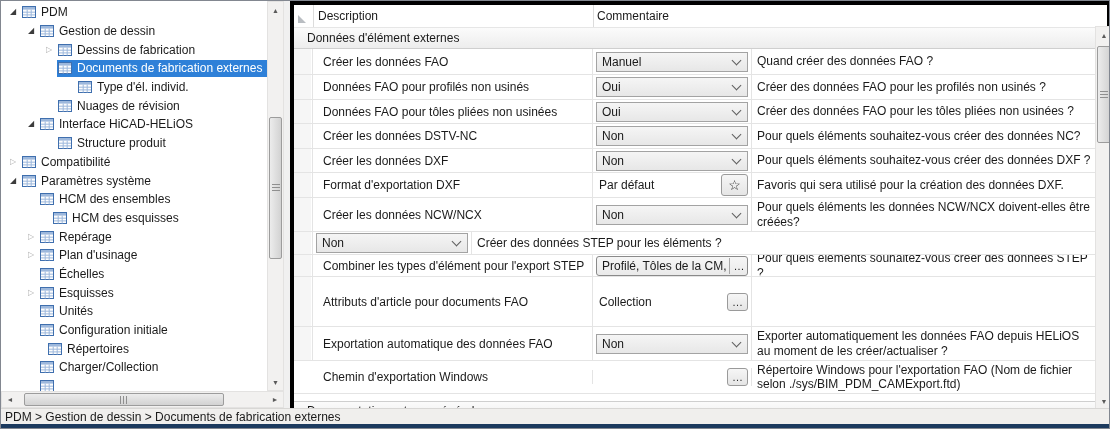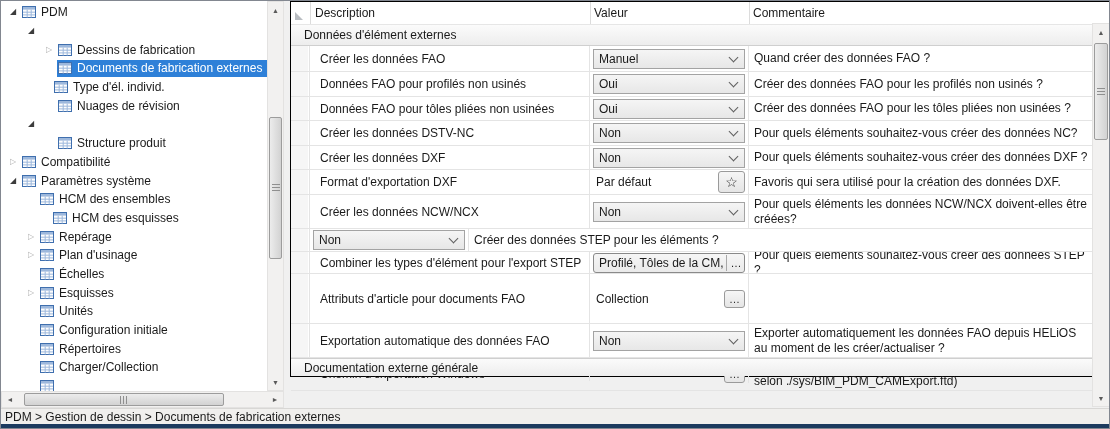--- a/index.html
+++ b/index.html
@@ -30,22 +30,22 @@
   .sb-grip.h{width:8px;height:8px;
            background:repeating-linear-gradient(90deg,#8f8f8f 0 1px,transparent 1px 3px);}
   #tree-hscroll{position:absolute;left:0;top:390px;width:283px;height:17px;background:#f2f1f0;
                 border:1px solid #e3e2e1;box-sizing:border-box;display:flex;}
   #tree-hscroll .track{position:relative;flex:1;}
   #tree-hthumb{position:absolute;top:1px;bottom:1px;left:6px;width:198px;
                background:linear-gradient(#ececec,#d2d2d2);border:1px solid #9c9c9c;border-radius:2px;}
   
   #splitter{position:absolute;left:283px;top:0;width:6px;height:407px;background:#f0f0f0;}
   
-  #grid{position:absolute;left:289px;top:0;width:821px;height:376px;background:#fff;
-        border:1px solid #000000;box-sizing:border-box;}
+  #grid{position:absolute;left:289px;top:0;width:821px;height:422px;background:#fff;
+        border:4px solid #000000;box-sizing:border-box;}
   #grid-header{display:flex;height:22px;border-bottom:1px solid #d6d6d6;background:#fff;}
   #corner-cell{width:19px;flex:none;position:relative;border-right:1px solid #dcdcdc;}
   #corner-cell .tri{position:absolute;left:4px;bottom:4px;width:0;height:0;
        border-bottom:8px solid #b9bdc2;border-right:8px solid transparent;}
   .hcell{display:flex;align-items:center;padding:0 3px;border-right:1px solid #dcdcdc;box-sizing:border-box;}
   .hcell.desc{width:280px;padding-left:4px;}
   .hcell.val{width:159px;}
   .hcell.com{width:345px;border-right:none;}
   #grid-rows{position:absolute;left:0;top:22px;width:803px;height:367px;overflow:hidden;}
   .section-row{height:22px;display:flex;align-items:center;padding-left:13px;box-sizing:border-box;
@@ -112,20 +112,30 @@
           <rect x="0.5" y="0.5" width="13" height="11" fill="#fdfdfd" stroke="#3f6fae"></rect>
           <rect x="1" y="1" width="12" height="2.6" fill="#9db8dc"></rect>
           <path d="M1 6.2h12 M1 8.9h12 M5.2 3.6v7.9 M9.2 3.6v7.9" stroke="#9db8dc" stroke-width="1" fill="none"></path>
         </svg>
       </span>
       <span class="tree-label">PDM</span>
     </span>
   </div>
         <div class="tree-item" style="padding-left: 22px;">
     <span class="expander exp">◢</span>
+    <span class="item-body">
+      <span class="tree-icon">
+        <svg width="14" height="12" viewBox="0 0 14 12">
+          <rect x="0.5" y="0.5" width="13" height="11" fill="#fdfdfd" stroke="#3f6fae"></rect>
+          <rect x="1" y="1" width="12" height="2.6" fill="#9db8dc"></rect>
+          <path d="M1 6.2h12 M1 8.9h12 M5.2 3.6v7.9 M9.2 3.6v7.9" stroke="#9db8dc" stroke-width="1" fill="none"></path>
+        </svg>
+      </span>
+      <span class="tree-label">Gestion de dessin</span>
+    </span>
   </div>
         <div class="tree-item" style="padding-left: 40px;">
     <span class="expander col">▷</span>
     <span class="item-body">
       <span class="tree-icon">
         <svg width="14" height="12" viewBox="0 0 14 12">
           <rect x="0.5" y="0.5" width="13" height="11" fill="#fdfdfd" stroke="#3f6fae"></rect>
           <rect x="1" y="1" width="12" height="2.6" fill="#9db8dc"></rect>
           <path d="M1 6.2h12 M1 8.9h12 M5.2 3.6v7.9 M9.2 3.6v7.9" stroke="#9db8dc" stroke-width="1" fill="none"></path>
         </svg>
@@ -139,21 +149,21 @@
       <span class="tree-icon">
         <svg width="14" height="12" viewBox="0 0 14 12">
           <rect x="0.5" y="0.5" width="13" height="11" fill="#fdfdfd" stroke="#3f6fae"></rect>
           <rect x="1" y="1" width="12" height="2.6" fill="#9db8dc"></rect>
           <path d="M1 6.2h12 M1 8.9h12 M5.2 3.6v7.9 M9.2 3.6v7.9" stroke="#9db8dc" stroke-width="1" fill="none"></path>
         </svg>
       </span>
       <span class="tree-label">Documents de fabrication externes</span>
     </span>
   </div>
-        <div class="tree-item" style="padding-left: 36px;">
+        <div class="tree-item" style="padding-left: 60px;">
     <span class="expander"></span>
     <span class="item-body">
       <span class="tree-icon">
         <svg width="14" height="12" viewBox="0 0 14 12">
           <rect x="0.5" y="0.5" width="13" height="11" fill="#fdfdfd" stroke="#3f6fae"></rect>
           <rect x="1" y="1" width="12" height="2.6" fill="#9db8dc"></rect>
           <path d="M1 6.2h12 M1 8.9h12 M5.2 3.6v7.9 M9.2 3.6v7.9" stroke="#9db8dc" stroke-width="1" fill="none"></path>
         </svg>
       </span>
       <span class="tree-label">Type d'él. individ.</span>
@@ -167,20 +177,30 @@
           <rect x="0.5" y="0.5" width="13" height="11" fill="#fdfdfd" stroke="#3f6fae"></rect>
           <rect x="1" y="1" width="12" height="2.6" fill="#9db8dc"></rect>
           <path d="M1 6.2h12 M1 8.9h12 M5.2 3.6v7.9 M9.2 3.6v7.9" stroke="#9db8dc" stroke-width="1" fill="none"></path>
         </svg>
       </span>
       <span class="tree-label">Nuages de révision</span>
     </span>
   </div>
         <div class="tree-item" style="padding-left: 22px;">
     <span class="expander exp">◢</span>
+    <span class="item-body">
+      <span class="tree-icon">
+        <svg width="14" height="12" viewBox="0 0 14 12">
+          <rect x="0.5" y="0.5" width="13" height="11" fill="#fdfdfd" stroke="#3f6fae"></rect>
+          <rect x="1" y="1" width="12" height="2.6" fill="#9db8dc"></rect>
+          <path d="M1 6.2h12 M1 8.9h12 M5.2 3.6v7.9 M9.2 3.6v7.9" stroke="#9db8dc" stroke-width="1" fill="none"></path>
+        </svg>
+      </span>
+      <span class="tree-label">Interface HiCAD-HELiOS</span>
+    </span>
   </div>
         <div class="tree-item" style="padding-left: 40px;">
     <span class="expander"></span>
     <span class="item-body">
       <span class="tree-icon">
         <svg width="14" height="12" viewBox="0 0 14 12">
           <rect x="0.5" y="0.5" width="13" height="11" fill="#fdfdfd" stroke="#3f6fae"></rect>
           <rect x="1" y="1" width="12" height="2.6" fill="#9db8dc"></rect>
           <path d="M1 6.2h12 M1 8.9h12 M5.2 3.6v7.9 M9.2 3.6v7.9" stroke="#9db8dc" stroke-width="1" fill="none"></path>
         </svg>
@@ -311,21 +331,21 @@
       <span class="tree-icon">
         <svg width="14" height="12" viewBox="0 0 14 12">
           <rect x="0.5" y="0.5" width="13" height="11" fill="#fdfdfd" stroke="#3f6fae"></rect>
           <rect x="1" y="1" width="12" height="2.6" fill="#9db8dc"></rect>
           <path d="M1 6.2h12 M1 8.9h12 M5.2 3.6v7.9 M9.2 3.6v7.9" stroke="#9db8dc" stroke-width="1" fill="none"></path>
         </svg>
       </span>
       <span class="tree-label">Configuration initiale</span>
     </span>
   </div>
-        <div class="tree-item" style="padding-left: 22px;">
+        <div class="tree-item" style="padding-left: 30px;">
     <span class="expander"></span>
     <span class="item-body">
       <span class="tree-icon">
         <svg width="14" height="12" viewBox="0 0 14 12">
           <rect x="0.5" y="0.5" width="13" height="11" fill="#fdfdfd" stroke="#3f6fae"></rect>
           <rect x="1" y="1" width="12" height="2.6" fill="#9db8dc"></rect>
           <path d="M1 6.2h12 M1 8.9h12 M5.2 3.6v7.9 M9.2 3.6v7.9" stroke="#9db8dc" stroke-width="1" fill="none"></path>
         </svg>
       </span>
       <span class="tree-label">Répertoires</span>
@@ -379,21 +399,20 @@
   </div>
 
   <div id="splitter"></div>
 
   <div id="grid">
     <div id="grid-header">
       <div id="corner-cell">
           <span class="tri"></span>
         </div>
       <div class="hcell desc">Description</div>
-      <div class="hcell val">Valeur</div>
       <div class="hcell com">Commentaire</div>
     </div>
 
     <div id="grid-rows">
       <div class="section-row">Données d'élément externes</div>
 
     <div class="grid-row">
     <div class="ind-cell"></div>
     <div class="desc-cell">Créer les données FAO</div>
     <div class="val-cell">

